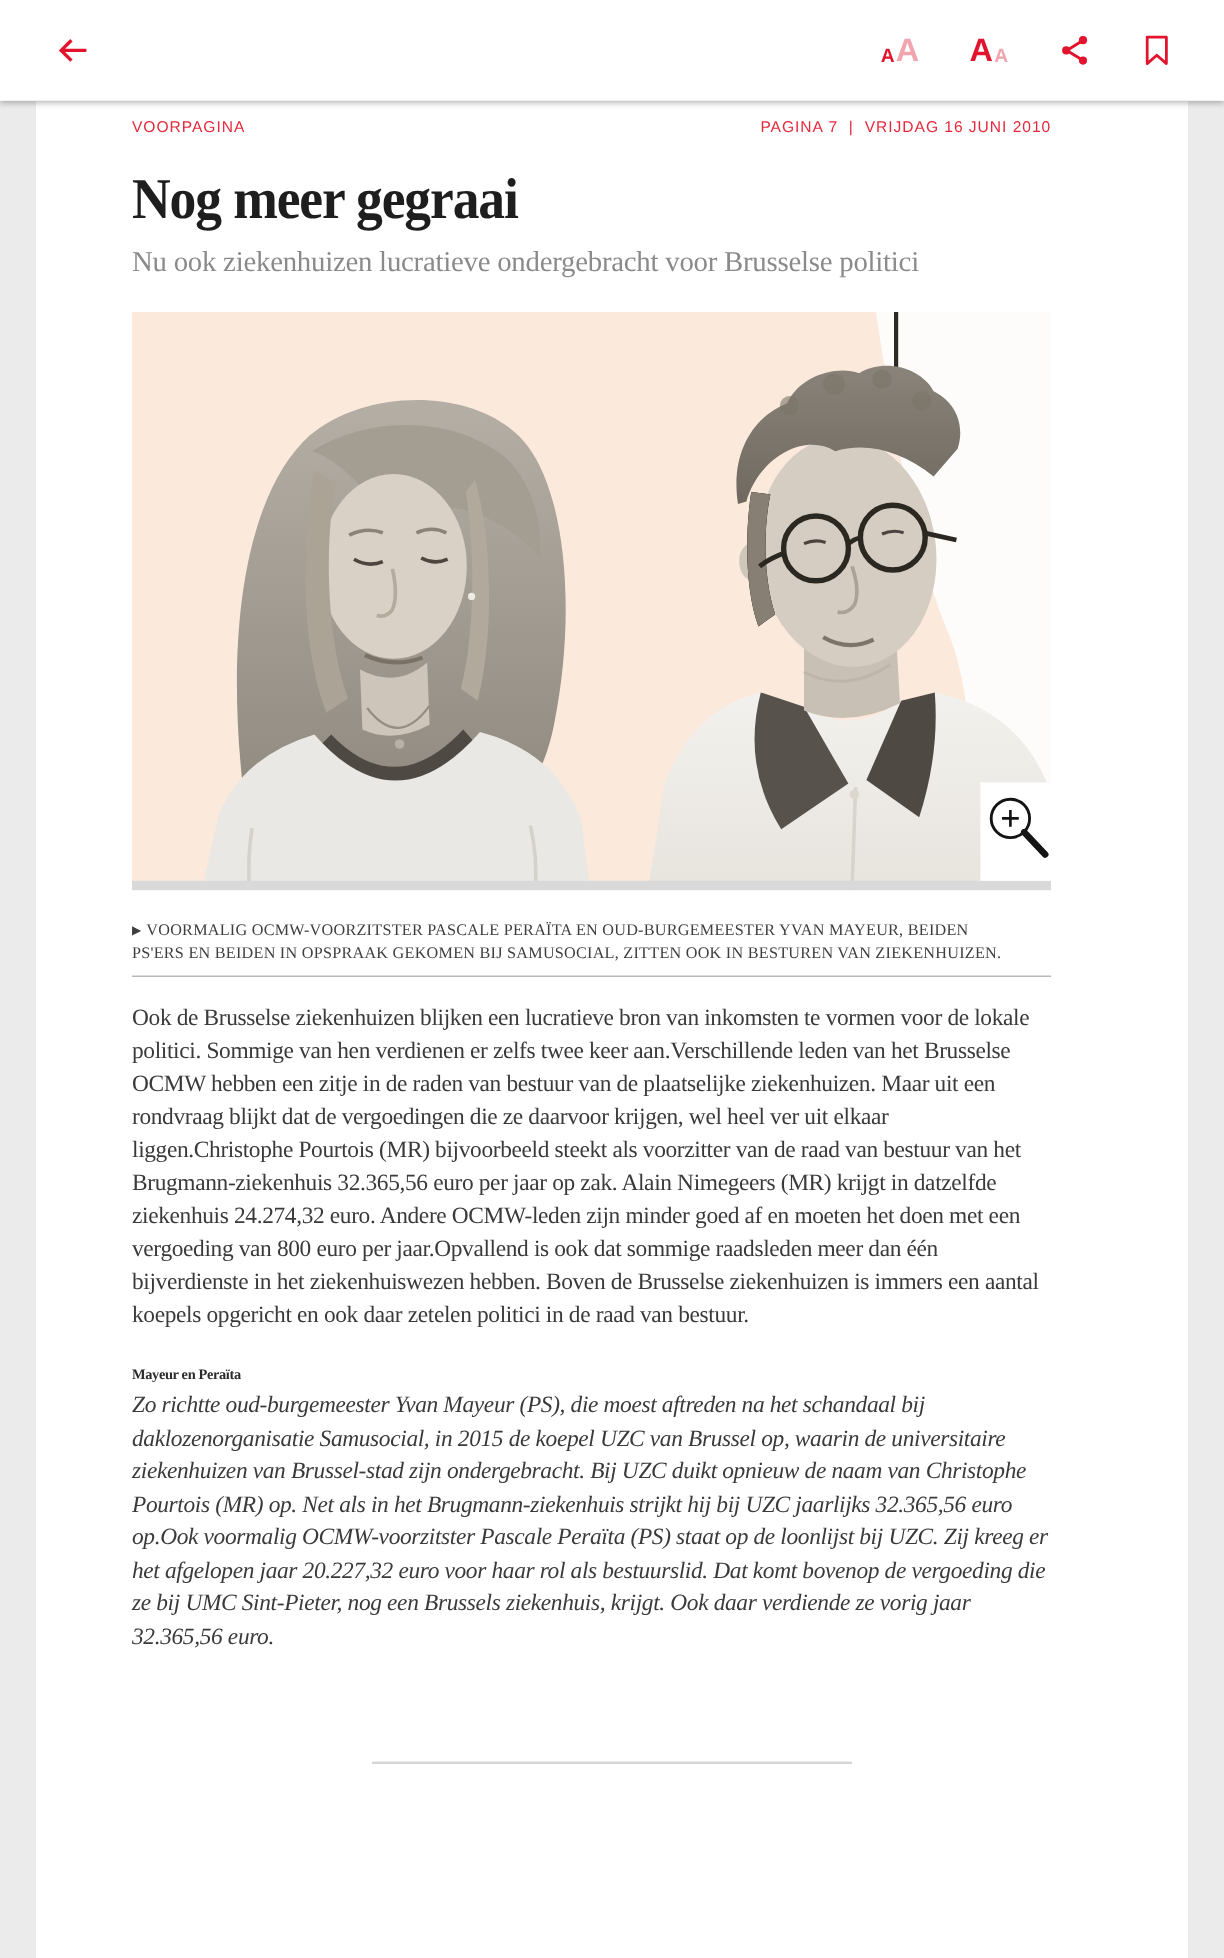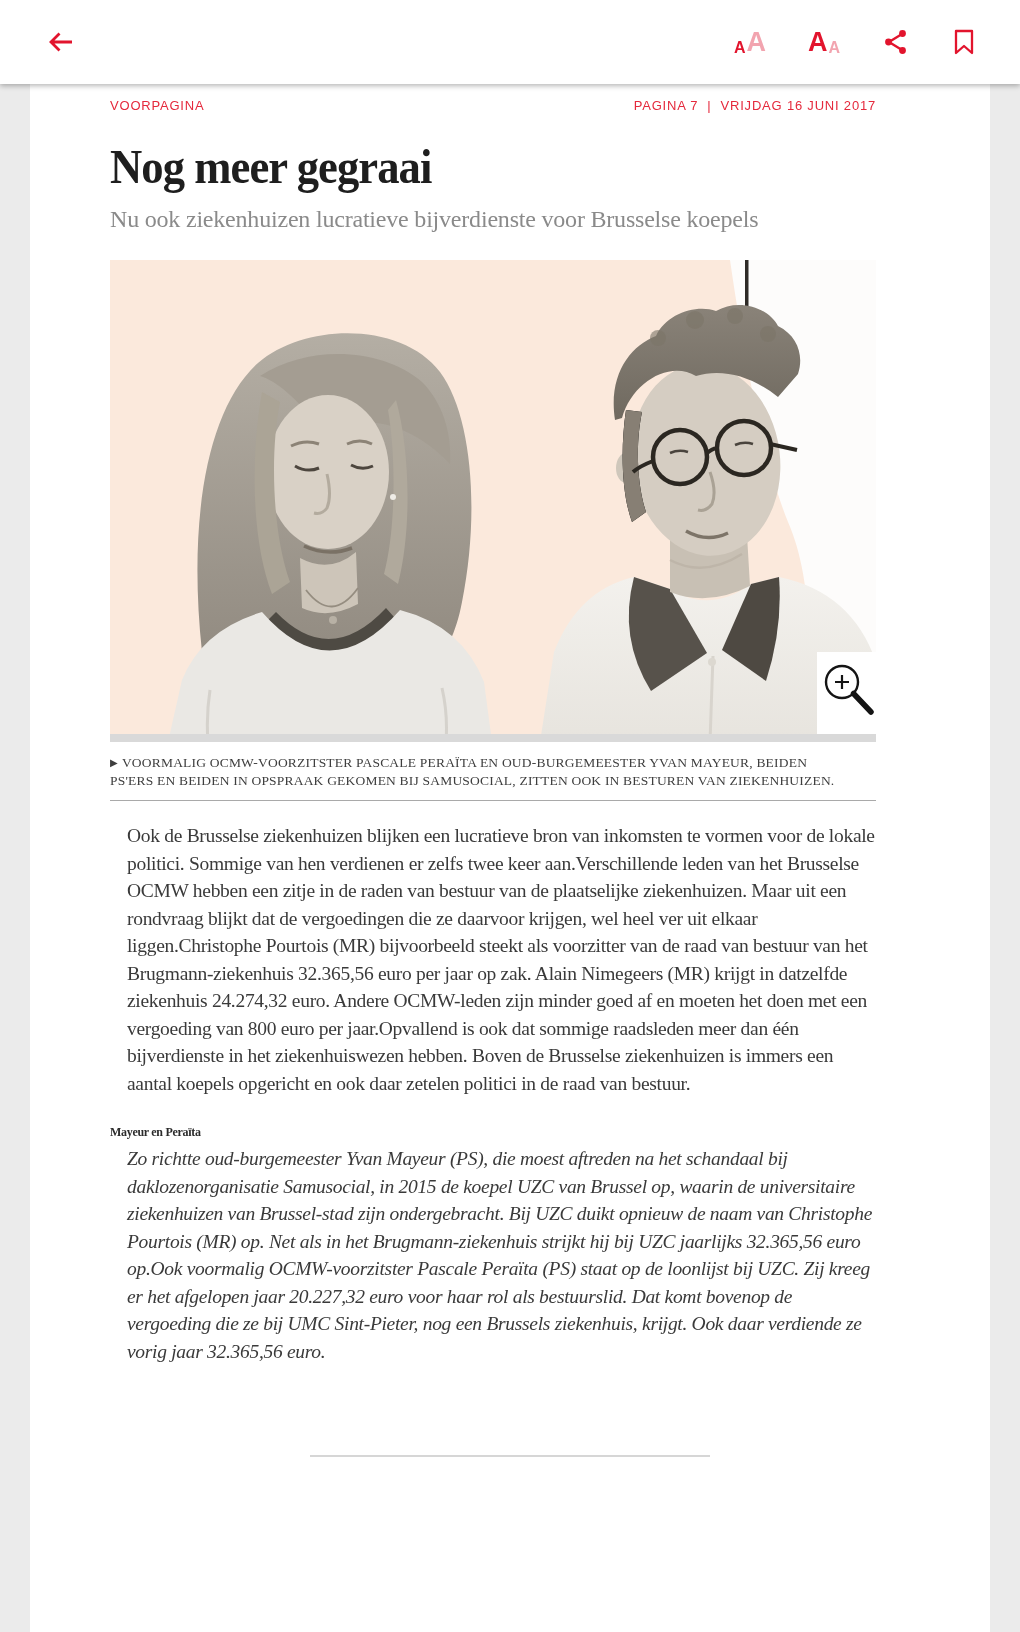--- a/index.html
+++ b/index.html
@@ -50,32 +50,32 @@
   figure.photo { position:relative; margin-top:27px; width:766px; height:482px;
                  overflow:hidden; }
   figure.photo svg { display:block; }
   .zoom-btn {
     position:absolute; right:0; bottom:8px; width:59px; height:82px;
     background:#ffffff; border:none; cursor:pointer;
     display:flex; align-items:flex-start; justify-content:center; padding-top:10px;
   }
 
   figcaption.caption {
-    margin-top:12px; font-family:"Liberation Serif", serif; font-size:13.5px;
+    margin-top:24px; font-family:"Liberation Serif", serif; font-size:13.5px;
     line-height:17px; color:#3e3e3e; letter-spacing:.2px; width:740px;
   }
   .caption-marker { font-size:10px; position:relative; top:-1px; margin-right:4px; }
 
   .byline { margin-top:16px; font-family:"Liberation Serif", serif;
             font-size:22px; color:#2f2f2f; }
   hr.byline-rule { margin-top:11px; border:none; border-top:1px solid #a9a9a9; }
 
   .body-text p {
     margin-top:21px; font-family:"Liberation Serif", serif; font-size:19.5px;
-    line-height:27.5px; color:#3a3a3a; letter-spacing:-.3px;margin-left:17px;
+    line-height:27.5px; color:#3a3a3a; letter-spacing:-.3px;
   }
   .body-text h3 {
     margin-top:22px; font-family:"Liberation Serif", serif; font-weight:700;
     font-size:12px; line-height:26px; color:#2b2b2b; letter-spacing:-.3px;
   }
   .body-text h3 + p { margin-top:0;font-style:italic; }
 
   .next-divider { width:400px; margin:90px auto 0; border-top:2px solid #d6d6d6; }
 </style>
 </head>
@@ -111,26 +111,26 @@
     </button>
   </div>
 </header>
 
 <main class="page">
   <div class="content">
 
     <div class="meta-row">
       <span>VOORPAGINA</span>
       <span>
-        <span>PAGINA 7</span><span class="meta-sep">|</span><span>VRIJDAG 16 JUNI 2017</span>
+        <span>PAGINA 7</span><span class="meta-sep">|</span><span>VRIJDAG 16 JUNI 2010</span>
       </span>
     </div>
 
     <h1 class="headline">Nog meer gegraai</h1>
-    <h2 class="subtitle">Nu ook ziekenhuizen lucratieve bijverdienste voor Brusselse koepels</h2>
+    <h2 class="subtitle">Nu ook ziekenhuizen lucratieve ondergebracht voor Brusselse politici</h2>
 
     <figure class="photo">
       <svg width="766" height="482" viewBox="0 0 766 482">
         <defs>
           <linearGradient id="hairW" x1="0" y1="0" x2="0" y2="1">
             <stop offset="0" stop-color="#b4aea4"></stop>
               <stop offset="1" stop-color="#90897f"></stop>
           </linearGradient>
           <linearGradient id="hairM" x1="0" y1="0" x2="0" y2="1">
             <stop offset="0" stop-color="#8a8379"></stop>

